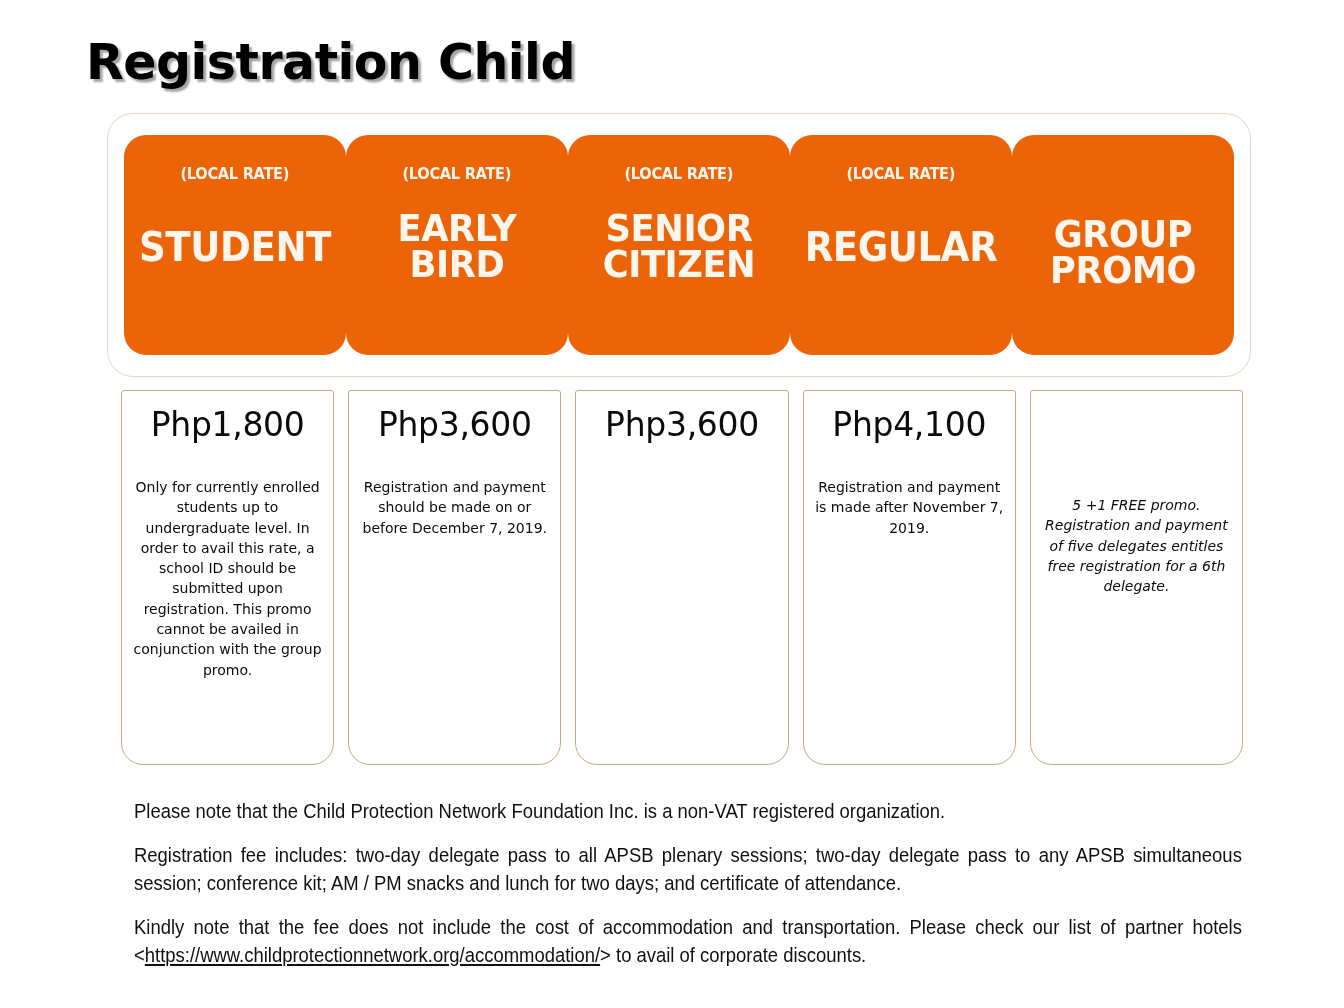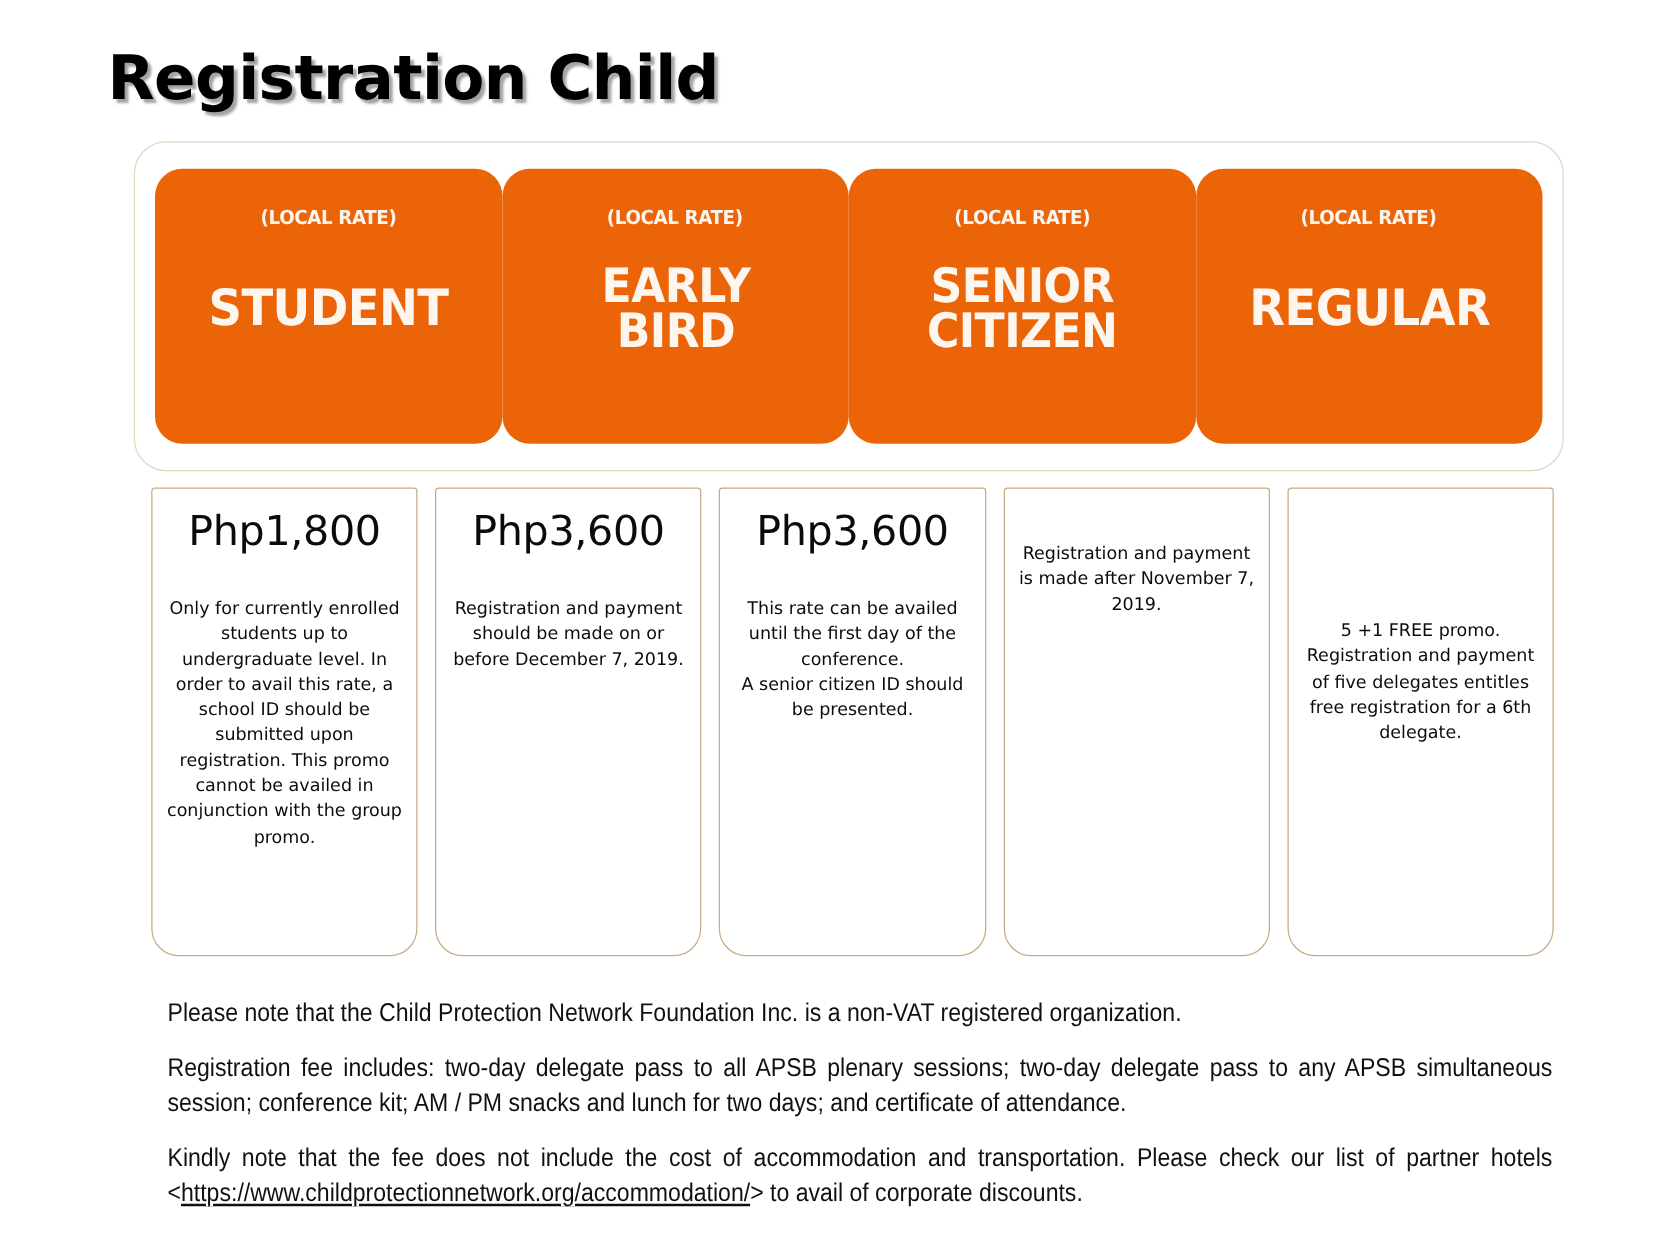--- a/index.html
+++ b/index.html
@@ -133,20 +133,21 @@
     line-height: 1.45;
     text-align: center;
     margin-top: 33px;
     white-space: pre-line;
   }
   .price-card[data-noamount="true"] {
     justify-content: flex-start;
   }
   .price-card[data-noamount="true"] .price-desc {
     margin-top: 95px;
+    font-style: italic;
   }
 
   
   .notes {
     position: absolute;
     left: 134px;
     top: 797px;
     width: 1104px;
   }
   .note {
@@ -190,42 +191,46 @@
     <div class="cat-sub">(LOCAL RATE)</div>
     <div class="cat-title">SENIOR
 CITIZEN</div>
   </div>
 
   <div class="cat-card" data-lines="1">
     <div class="cat-sub">(LOCAL RATE)</div>
     <div class="cat-title">REGULAR</div>
   </div>
 
+  <div class="cat-card" data-lines="2" data-nolabel="true">
+    <div class="cat-sub is-hidden"></div>
+    <div class="cat-title">GROUP
+PROMO</div>
+  </div>
 
 </div>
 
 <div class="price-row">
 
   <div class="price-card">
     <div class="price-amount">Php1,800</div>
     <div class="price-desc">Only for currently enrolled students up to undergraduate level. In order to avail this rate, a school ID should be submitted upon registration. This promo cannot be availed in conjunction with the group promo.</div>
   </div>
 
   <div class="price-card">
     <div class="price-amount">Php3,600</div>
     <div class="price-desc">Registration and payment should be made on or before December 7, 2019.</div>
   </div>
 
   <div class="price-card">
     <div class="price-amount">Php3,600</div>
-    <div class="price-desc">This rate can be availed until the first day of the conference.
-A senior citizen ID should be presented.</div>
-  </div>
-
-  <div class="price-card">
+  </div>
+
+  <div class="price-card">
+    <div class="price-amount">Php4,100</div>
     <div class="price-desc">Registration and payment is made after November 7, 2019.</div>
   </div>
 
   <div class="price-card" data-noamount="true">
 
     <div class="price-desc">5 +1 FREE promo. Registration and payment of five delegates entitles free registration for a 6th delegate.</div>
   </div>
 
 </div>
 

